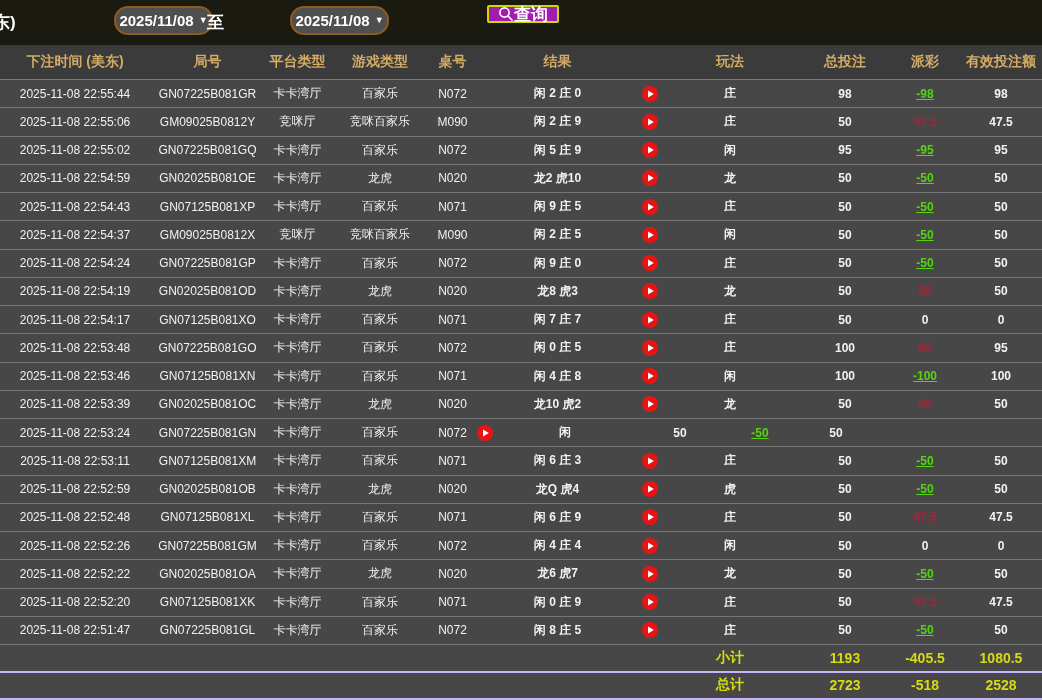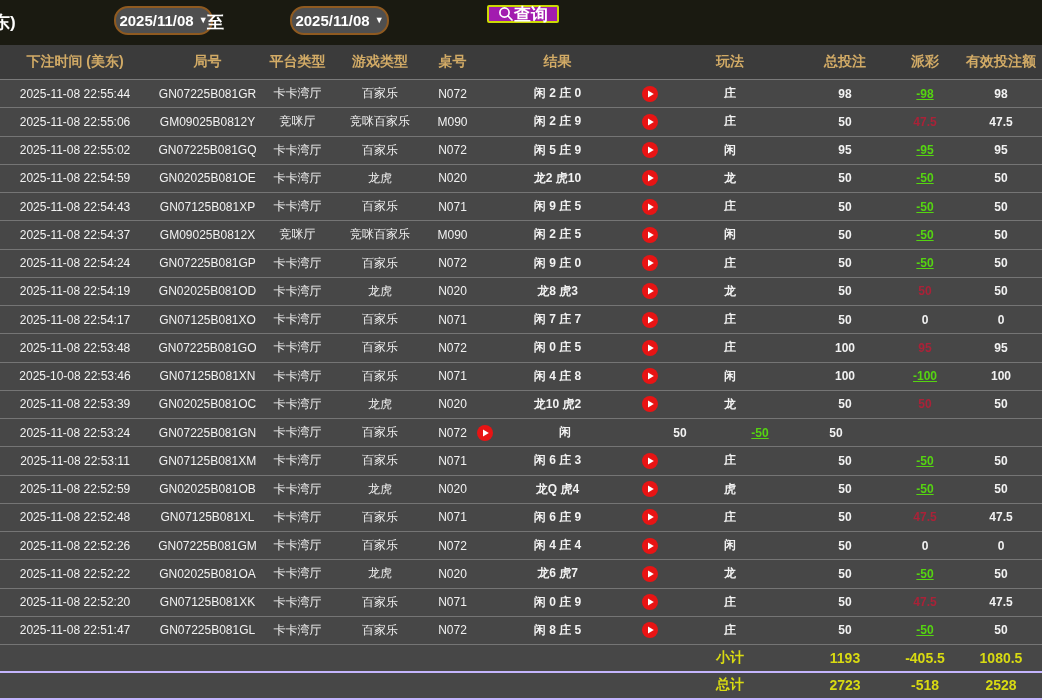--- a/index.html
+++ b/index.html
@@ -325,21 +325,21 @@
               <polygon points="6,4.6 11.8,8 6,11.4" fill="#ffffff"></polygon>
             </svg>
           </span>
         </div>
         <div class="cell c8 bold">庄</div>
         <div class="cell c9 bold">100</div>
         <div class="cell c10 bold pos">95</div>
         <div class="cell c11 bold">95</div>
       </div>
       <div class="row">
-        <div class="cell c1">2025-10-08 22:53:46</div>
+        <div class="cell c1">2025-11-08 22:53:46</div>
         <div class="cell c2">GN07125B081XN</div>
         <div class="cell c3">卡卡湾厅</div>
         <div class="cell c4">百家乐</div>
         <div class="cell c5">N071</div>
         <div class="cell c6 bold">闲 4 庄 8</div>
         <div class="cell c7">
           <span class="play">
             <svg width="16" height="16" viewBox="0 0 16 16">
               <circle cx="8" cy="8" r="8" fill="#e81414"></circle>
               <polygon points="6,4.6 11.8,8 6,11.4" fill="#ffffff"></polygon>

